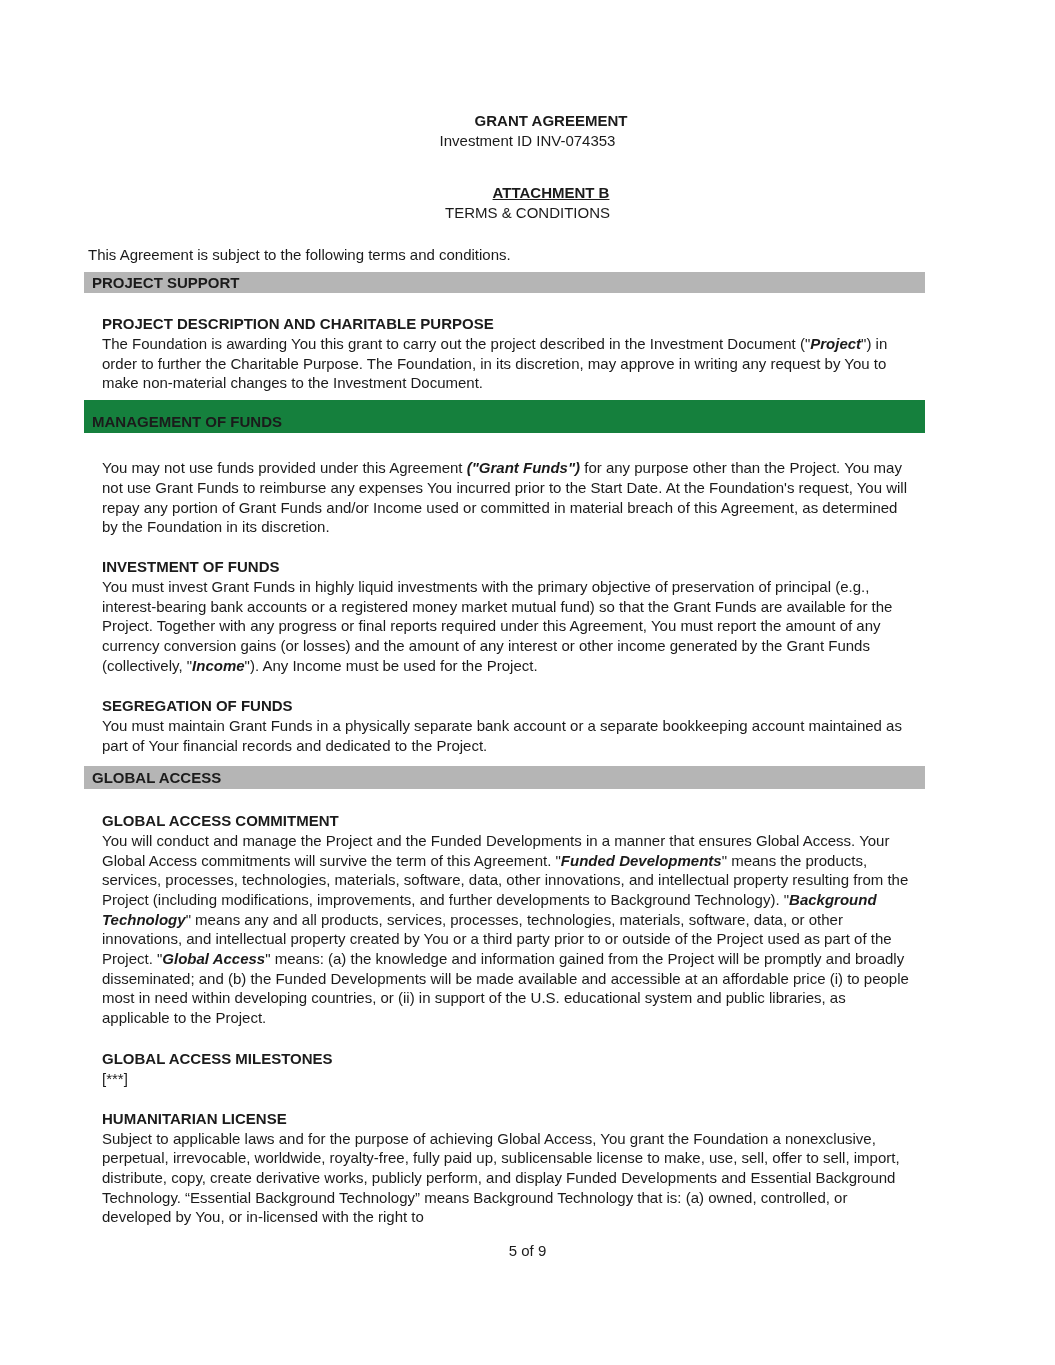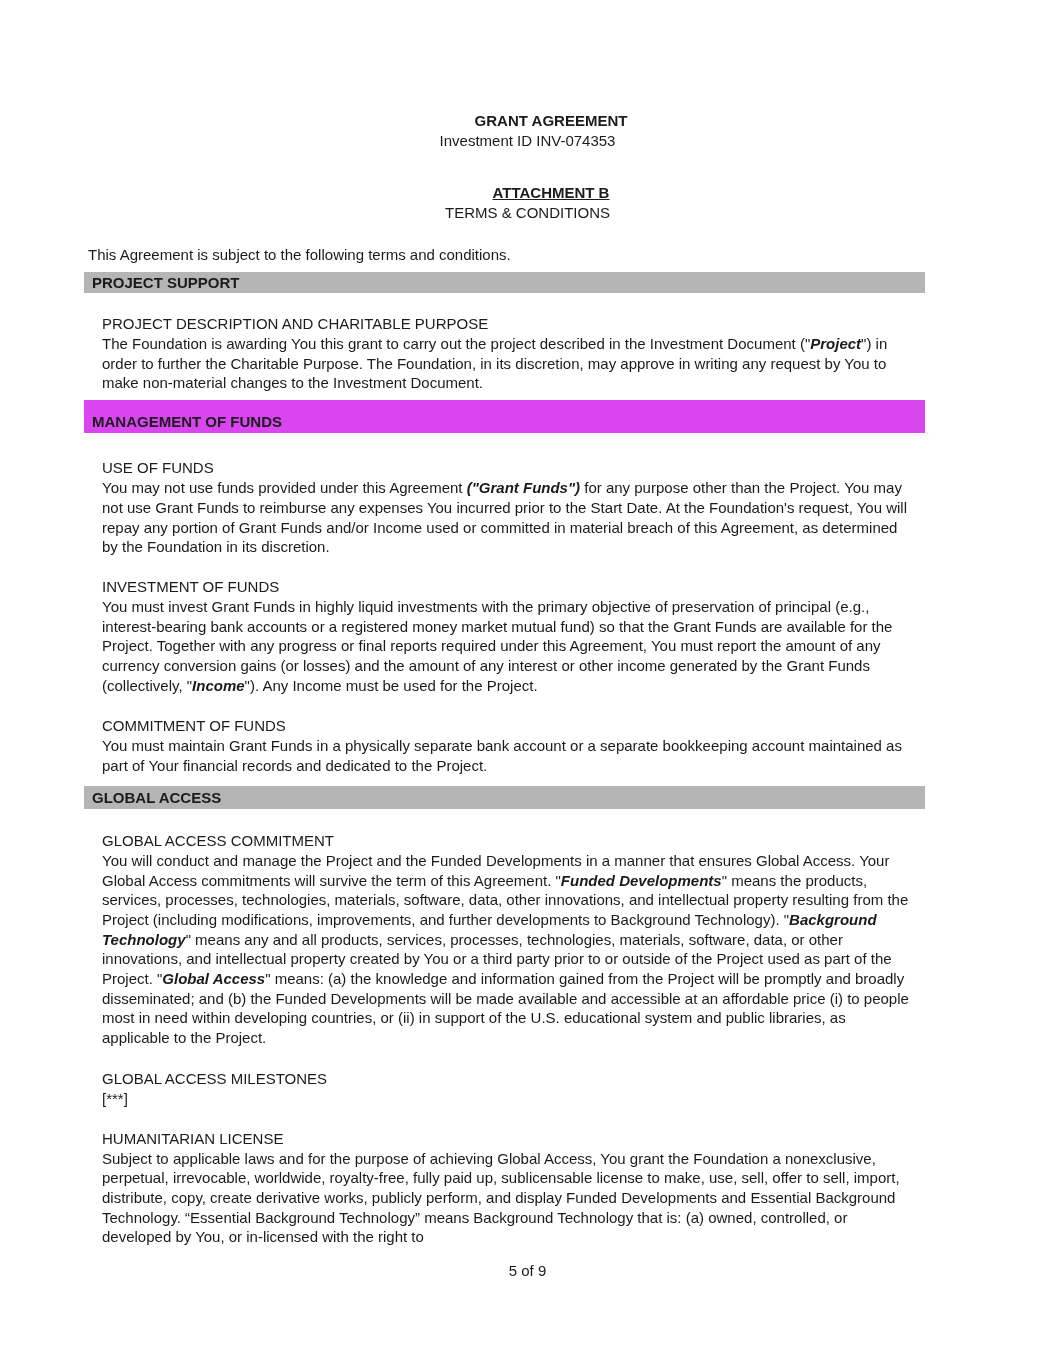--- a/index.html
+++ b/index.html
@@ -38,21 +38,21 @@
   .bar-3 { margin-top: 10px; height: 23px; }
   .sub {
     margin-left: 102px;
     width: 812px;
   }
   .mt-a { margin-top: 21px; }
   .mt-b { margin-top: 25px; }
   .mt-c { margin-top: 20px; }
   .mt-d { margin-top: 22px; }
   .sub .h {
-    font-weight: normal;
+    font-weight: bold;
     line-height: 20px;
   }
   .sub p {
     margin: 0;
     line-height: 19.7px;
   }
   .it { font-style: italic; font-weight: bold; }
   .footer {
     margin-top: 14px;
     text-align: center;
@@ -74,33 +74,32 @@
   <div class="intro">This Agreement is subject to the following terms and conditions.</div>
 
   <div class="bar bar-1" style="background: rgb(181, 181, 181); align-items: center;">
     <span>PROJECT SUPPORT</span>
   </div>
   <div class="sub mt-a">
     <div class="h">PROJECT DESCRIPTION AND CHARITABLE PURPOSE</div>
     <p><span>The Foundation is awarding You this grant to carry out the project described in the Investment Document ("</span><span class="it">Project</span><span>") in order to further the Charitable Purpose. The Foundation, in its discretion, may approve in writing any request by You to make non-material changes to the Investment Document.</span></p>
   </div>
 
-  <div class="bar bar-2" style="background: #d946ef;">
+  <div class="bar bar-2" style="background: #15803d;">
     <span>MANAGEMENT OF FUNDS</span>
   </div>
   <div class="sub mt-b">
-    <div class="h">USE OF FUNDS</div>
     <p><span>You may not use funds provided under this Agreement </span><span class="it">("Grant Funds")</span><span> for any purpose other than the Project. You may not use Grant Funds to reimburse any expenses You incurred prior to the Start Date. At the Foundation's request, You will repay any portion of Grant Funds and/or Income used or committed in material breach of this Agreement, as determined by the Foundation in its discretion.</span></p>
   </div>
   <div class="sub mt-c">
     <div class="h">INVESTMENT OF FUNDS</div>
     <p><span>You must invest Grant Funds in highly liquid investments with the primary objective of preservation of principal (e.g., interest-bearing bank accounts or a registered money market mutual fund) so that the Grant Funds are available for the Project. Together with any progress or final reports required under this Agreement, You must report the amount of any currency conversion gains (or losses) and the amount of any interest or other income generated by the Grant Funds (collectively, "</span><span class="it">Income</span><span>"). Any Income must be used for the Project.</span></p>
   </div>
   <div class="sub mt-a">
-    <div class="h">COMMITMENT OF FUNDS</div>
+    <div class="h">SEGREGATION OF FUNDS</div>
     <p><span>You must maintain Grant Funds in a physically separate bank account or a separate bookkeeping account maintained as part of Your financial records and dedicated to the Project.</span></p>
   </div>
 
   <div class="bar bar-3" style="background: rgb(181, 181, 181);">
     <span>GLOBAL ACCESS</span>
   </div>
   <div class="sub mt-d">
     <div class="h">GLOBAL ACCESS COMMITMENT</div>
     <p><span>You will conduct and manage the Project and the Funded Developments in a manner that ensures Global Access. Your Global Access commitments will survive the term of this Agreement. "</span><span class="it">Funded Developments</span><span>" means the products, services, processes, technologies, materials, software, data, other innovations, and intellectual property resulting from the Project (including modifications, improvements, and further developments to Background Technology). "</span><span class="it">Background Technology</span><span>" means any and all products, services, processes, technologies, materials, software, data, or other innovations, and intellectual property created by You or a third party prior to or outside of the Project used as part of the Project. "</span><span class="it">Global Access</span><span>" means: (a) the knowledge and information gained from the Project will be promptly and broadly disseminated; and (b) the Funded Developments will be made available and accessible at an affordable price (i) to people most in need within developing countries, or (ii) in support of the U.S. educational system and public libraries, as applicable to the Project.</span></p>
   </div>

